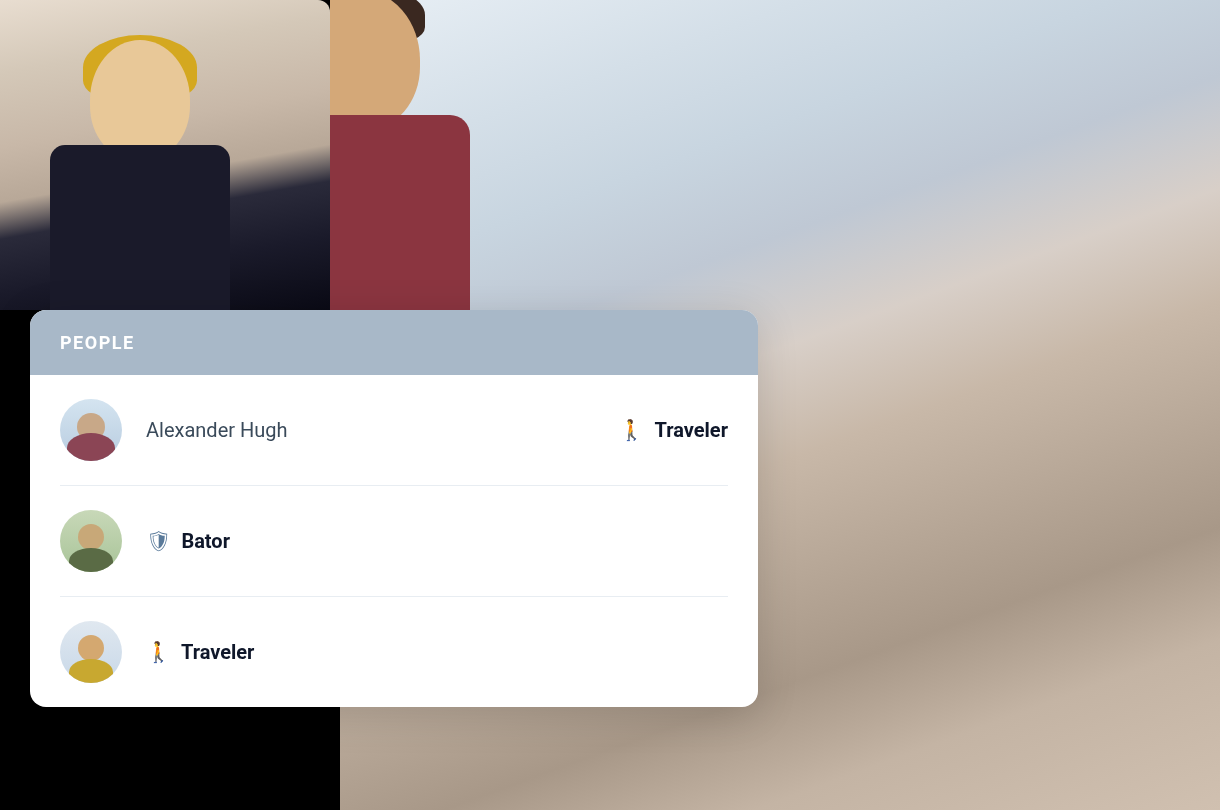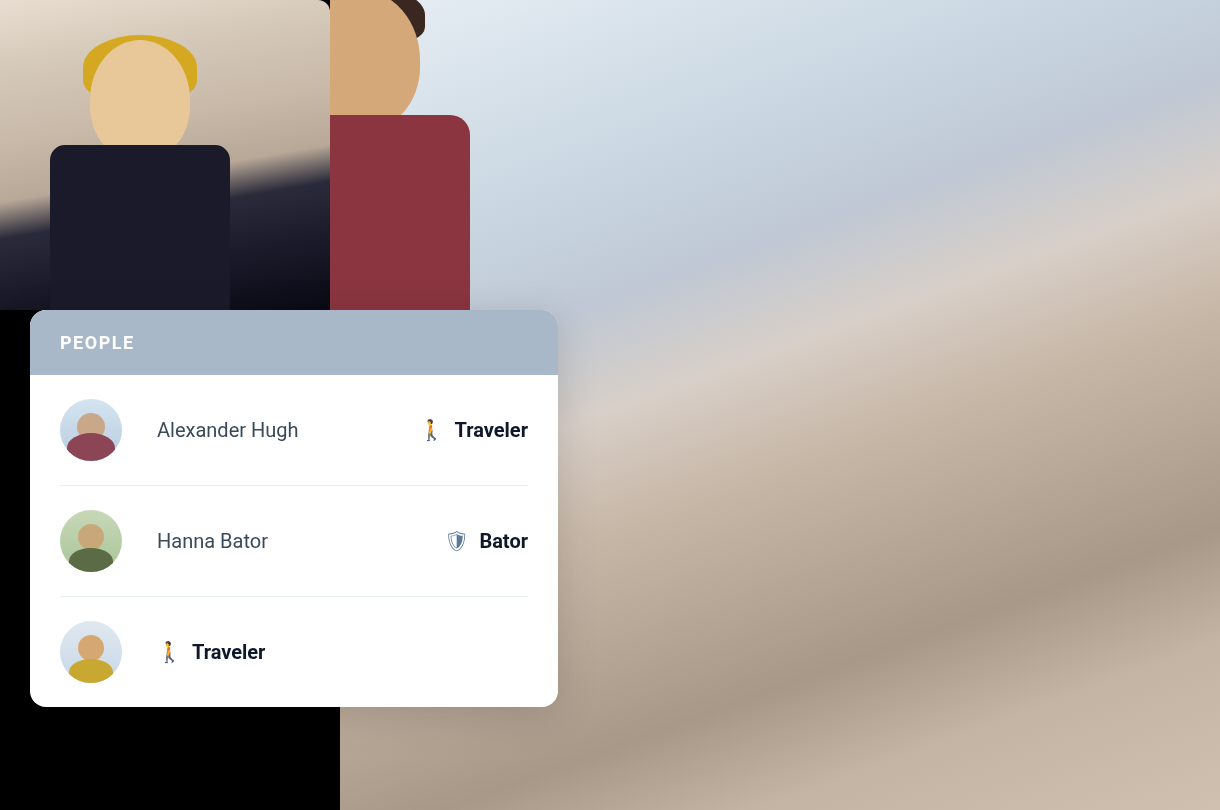--- a/index.html
+++ b/index.html
@@ -15,21 +15,21 @@
       position: relative;
       overflow: hidden;
       font-family: -apple-system, BlinkMacSystemFont, 'Segoe UI', Roboto, sans-serif;
     }
 
     
     .people-card {
       position: absolute;
       top: 310px;
       left: 30px;
-      width: 528px;
+      width: 728px;
       background: #fff;
       border-radius: 16px;
       box-shadow: 0 8px 40px rgba(0,0,0,0.15);
       z-index: 10;
       overflow: hidden;
     }
 
     .card-header {
       background: #a8b8c8;
       padding: 22px 30px;
@@ -44,21 +44,20 @@
 
     .card-body {
       padding: 0 30px;
     }
 
     .person-row {
       display: flex;
       align-items: center;
       padding: 24px 0;
       border-bottom: 1px solid #e8edf2;
-      gap: 11px;
     }
 
     .person-row:last-child {
       border-bottom: none;
     }
 
     .avatar {
       width: 62px;
       height: 62px;
       border-radius: 50%;
@@ -375,21 +374,20 @@
       <div class="avatar avatar-1"></div>
       <span class="person-name">Alexander Hugh</span>
       <div class="person-role">
         <span class="role-icon">🚶</span>
         <span class="role-label">Traveler</span>
       </div>
     </div>
 
     <div class="person-row">
       <div class="avatar avatar-2"></div>
-      <span class="person-name">Hanna Bator</span>
       <div class="person-role">
         <span class="role-icon">🛡</span>
         <span class="role-label">Bator</span>
       </div>
     </div>
 
     <div class="person-row">
       <div class="avatar avatar-3"></div>
       <div class="person-role">
         <span class="role-icon">🚶</span>

